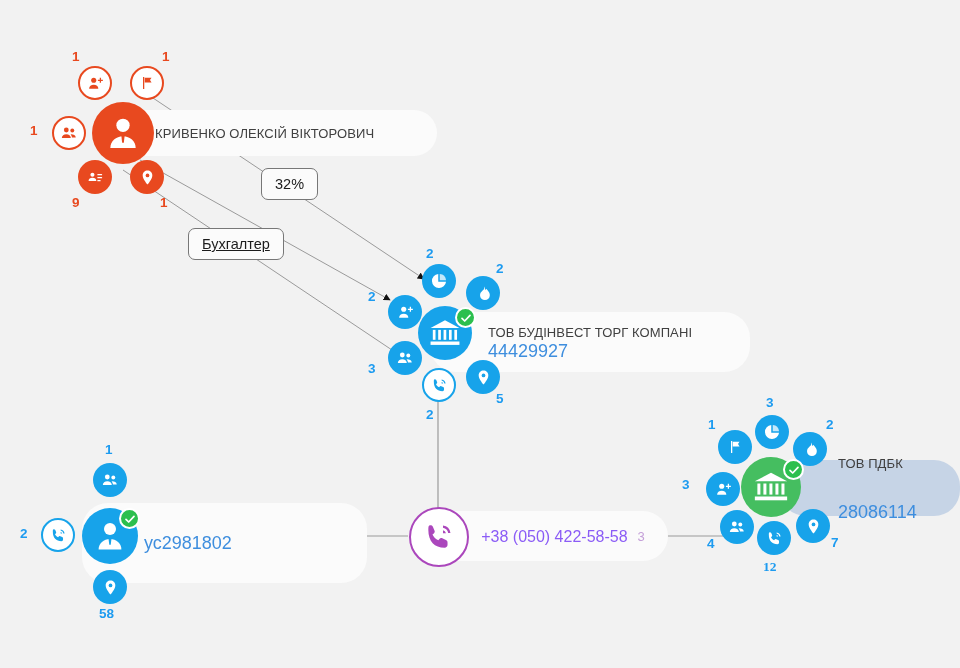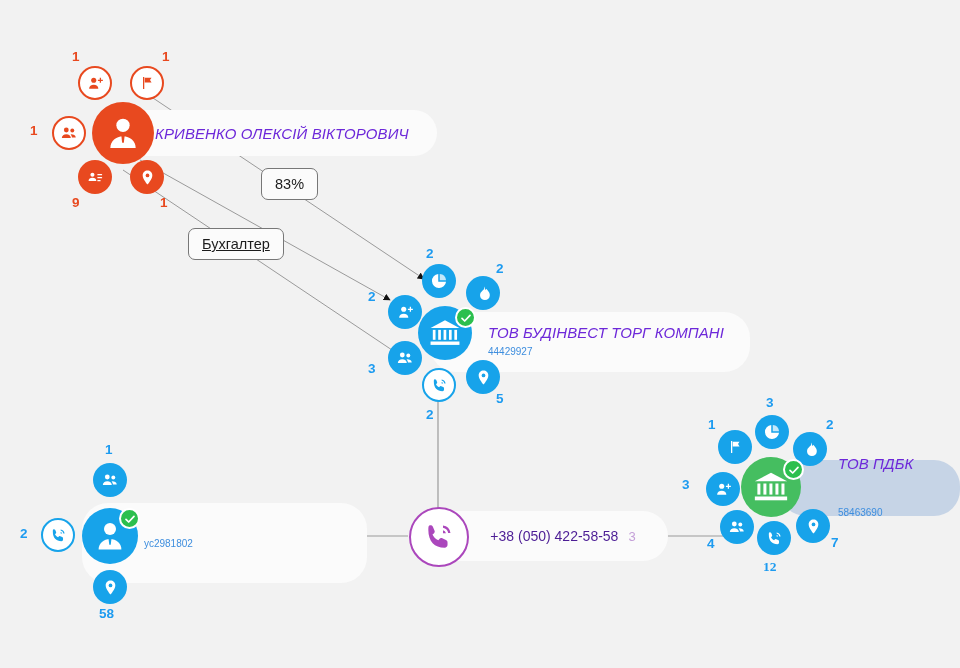--- a/index.html
+++ b/index.html
@@ -18,27 +18,26 @@
   .pill{
     position:absolute;
     background:#fbfbfb;
     border-radius:26px;
     display:flex;flex-direction:column;justify-content:center;
     box-sizing:border-box;
     padding:5px 22px 5px 58px;
   }
   .pill.selected{background:#c6d4e6;}
   .pill .title{
-    font-size:15px;color:#6d28d9;letter-spacing:.1px;line-height:19px;
+    font-size:13px;color:#404040;letter-spacing:.1px;line-height:19px;
     white-space:nowrap;
-    font-style:italic;
   }
   .pill .title.wrap{white-space:normal;}
-  .pill .code{font-size:10px;color:#3e8ede;line-height:19px;}
-  .pill .phone{font-size:14px;color:#4c1d95;line-height:19px;white-space:nowrap;}
+  .pill .code{font-size:18px;color:#3e8ede;line-height:19px;}
+  .pill .phone{font-size:16px;color:#8b5cf6;line-height:19px;white-space:nowrap;}
   .pill .count-suffix{color:#c49fd8;font-size:13px;margin-left:10px;}
 
   
   .node{
     position:absolute;border-radius:50%;
     display:flex;align-items:center;justify-content:center;
   }
   .node svg{display:block;}
   .node.orange{background:#e8491f;}
   .node.blue{background:#17a3ea;}
@@ -95,21 +94,21 @@
 
     <line x1="123" y1="170" x2="392" y2="350" stroke="#9a9a9a" stroke-width="1"></line>
 
     <line x1="438" y1="400" x2="438" y2="512" stroke="#9a9a9a" stroke-width="1.2"></line>
 
     <line x1="155" y1="536" x2="408" y2="536" stroke="#9a9a9a" stroke-width="1.2"></line>
 
     <line x1="470" y1="536" x2="748" y2="536" stroke="#9a9a9a" stroke-width="1.2"></line>
   </svg>
 
-  <div class="edge-label" style="left:261px;top:168px;">83%</div>
+  <div class="edge-label" style="left:261px;top:168px;">32%</div>
   <div class="edge-label" style="left:188px;top:228px;text-decoration:underline;">Бухгалтер</div>
 
   <div class="pill" style="left:97px;top:110px;width:340px;height:46px;">
     <div class="title">КРИВЕНКО ОЛЕКСІЙ ВІКТОРОВИЧ</div>
   </div>
 
   <div class="sat out-orange" style="left:78px;top:66px;">
     <svg width="17" height="17" viewBox="0 0 24 24" fill="#e8491f">
       <circle cx="9.5" cy="7.5" r="3.6"></circle>
       <path d="M3 19.5c0-3.4 2.9-5.6 6.5-5.6s6.5 2.2 6.5 5.6z"></path>
@@ -231,21 +230,21 @@
     </svg>
     <div class="verified" style="right:-4px;top:1px;">
       <svg width="12" height="12" viewBox="0 0 24 24" fill="none" stroke="#ffffff" stroke-width="3.4" stroke-linecap="round" stroke-linejoin="round">
         <path d="M4 12.6 9.4 18 20 6.8"></path>
       </svg>
     </div>
   </div>
 
   <div class="pill selected" style="left:780px;top:460px;width:180px;height:56px;padding-left:58px;gap:30px;">
     <div class="title">ТОВ ПДБК</div>
-    <div class="code">58463690</div>
+    <div class="code">28086114</div>
   </div>
 
   <div class="sat fill-blue" style="left:718px;top:430px;">
     <svg width="16" height="16" viewBox="0 0 24 24" fill="#ffffff">
       <path d="M6 3h1.9v18H6z"></path>
       <path d="M8.6 4h10.2l-2.3 3.6 2.3 3.7H8.6z"></path>
     </svg>
   </div>
   <div class="badge blue" style="left:708px;top:418px;">1</div>
 

